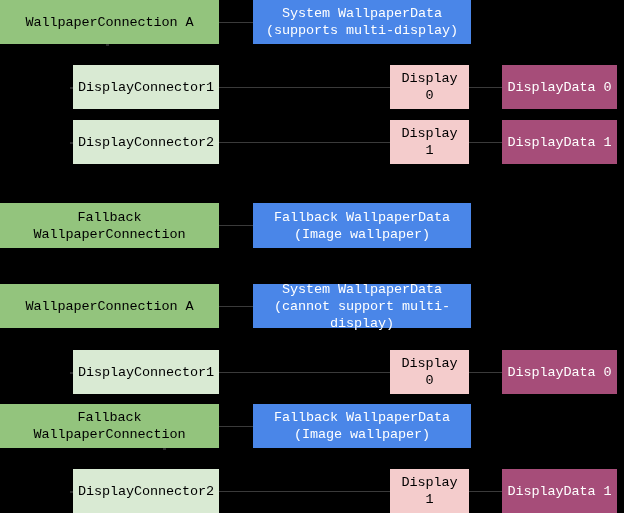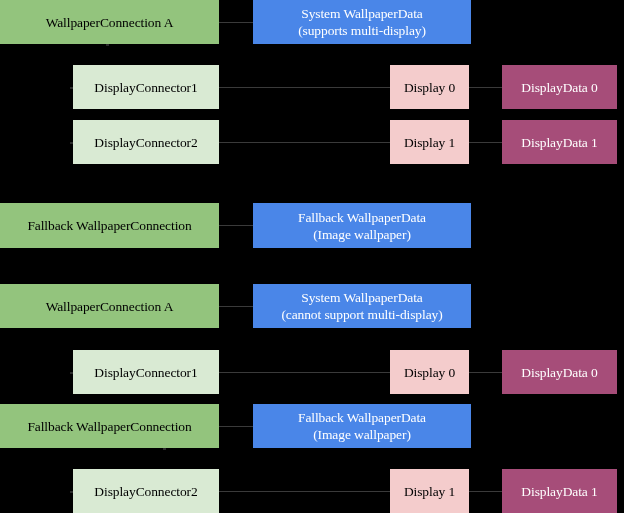--- a/index.html
+++ b/index.html
@@ -6,21 +6,21 @@
     margin: 0;
     padding: 0;
     background: #000000;
   }
   #canvas {
     position: relative;
     width: 624px;
     height: 513px;
     background: #000000;
     overflow: hidden;
-    font-family: Liberation Serif, serif;
+    font-family: Liberation Mono, monospace;
   }
   .node {
     position: absolute;
     box-sizing: border-box;
     display: flex;
     align-items: center;
     justify-content: center;
     text-align: center;
     font-size: 13.5px;
     line-height: 17px;

